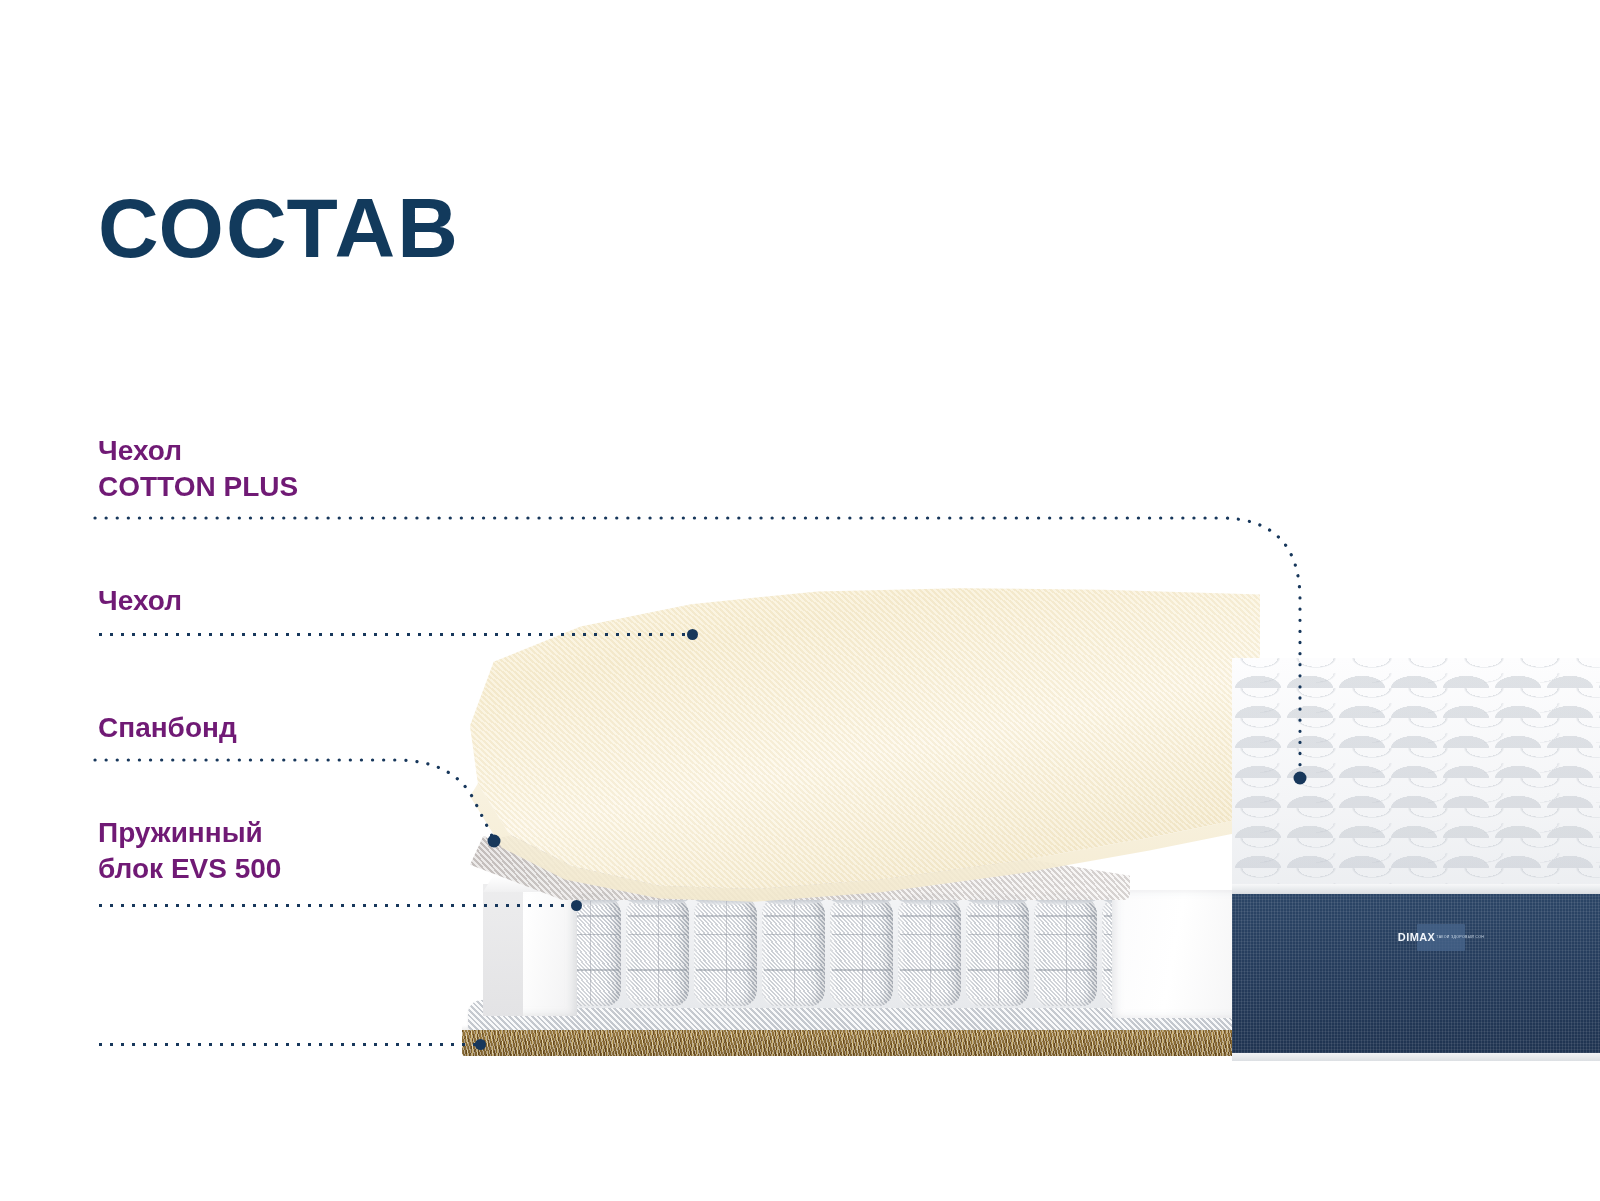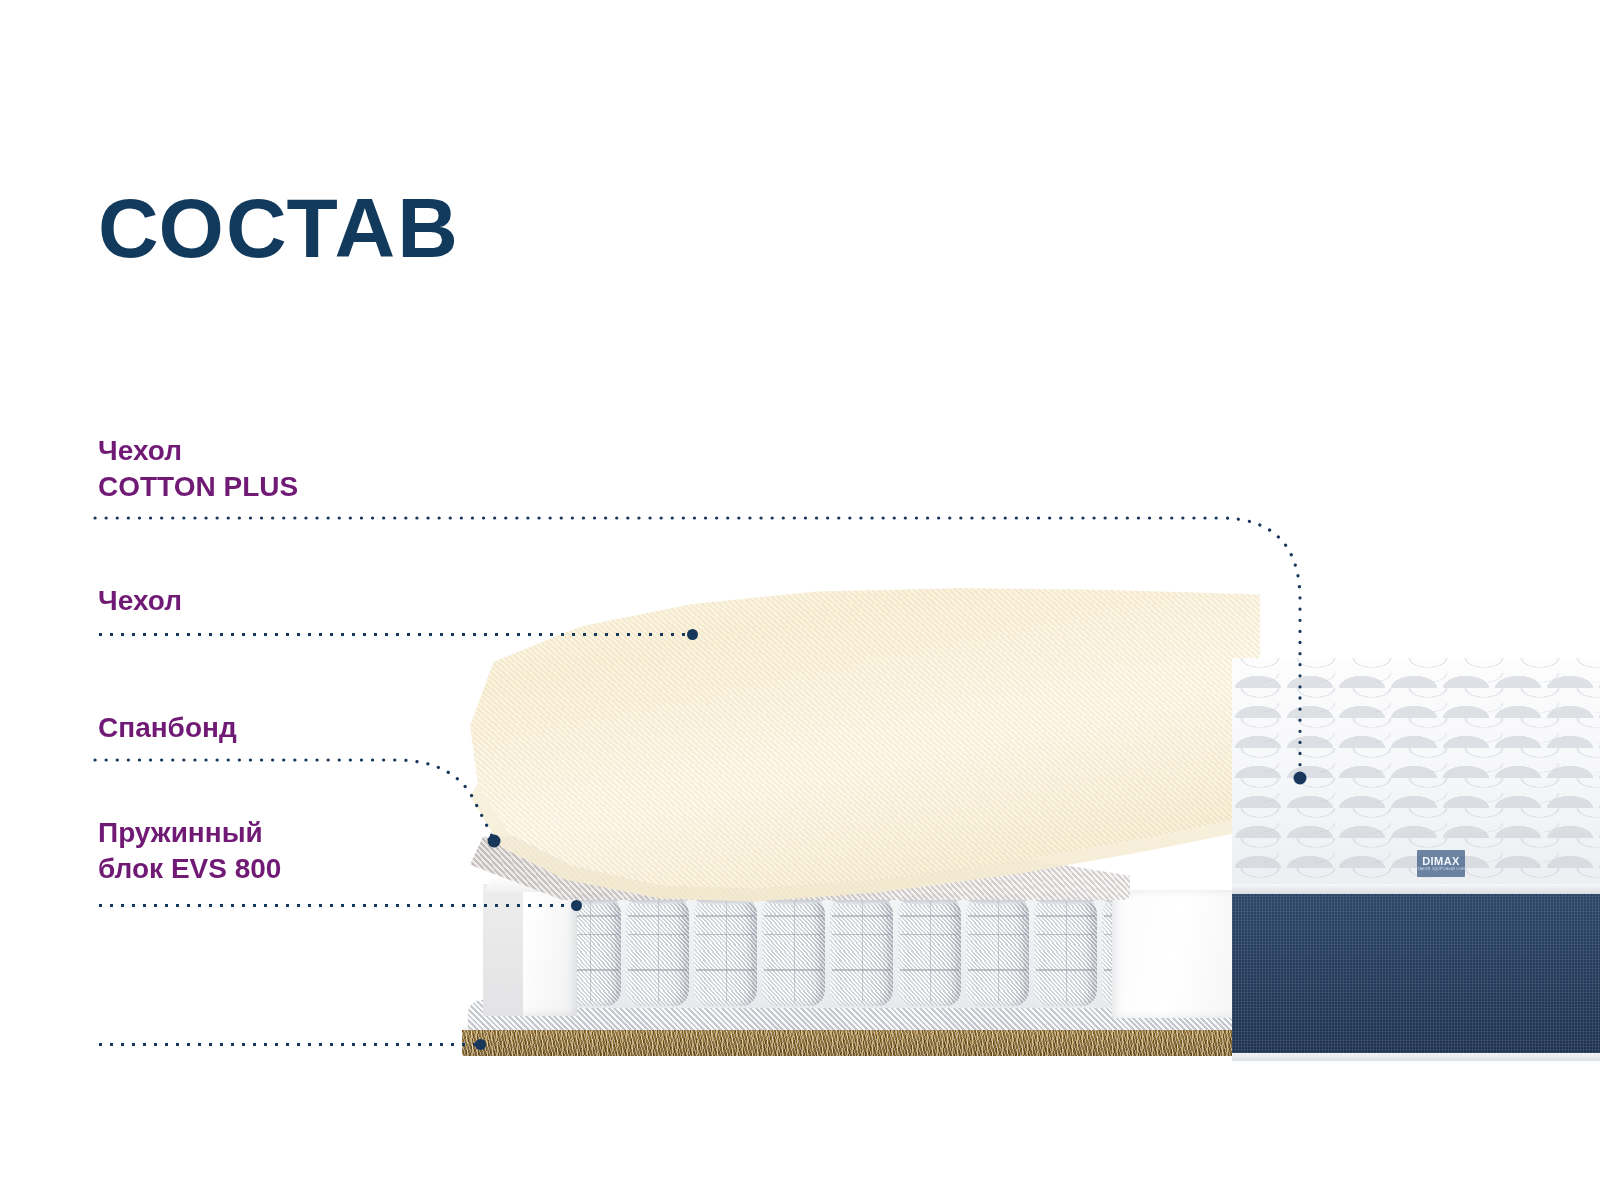--- a/index.html
+++ b/index.html
@@ -351,27 +351,27 @@
     top: 1053px;
     width: 368px;
     height: 8px;
     background: linear-gradient(180deg, #f2f3f5, #dcdfe3);
   }
 
   
   #dimax-badge {
     position: absolute;
     left: 1417px;
-    top: 850px;
+    top: 924px;
     width: 48px;
     height: 27px;
     background: rgba(70,100,138,.78);
     border-radius: 1px;
     display: flex;
-    flex-direction: column;
+    flex-direction: row;
     align-items: center;
     justify-content: center;
     gap: 1px;
   }
   #dimax-name {
     font-size: 11px;
     font-weight: 700;
     letter-spacing: .4px;
     color: #f2f6fb;
     line-height: 1;
@@ -498,17 +498,17 @@
   <div class="legend-item" style="top:583px;">
     <div class="legend-label">Чехол</div>
   </div>
 
   <div class="legend-item" style="top:710px;">
     <div class="legend-label">Спанбонд</div>
   </div>
 
   <div class="legend-item" style="top:815px;">
     <div class="legend-label">Пружинный
-блок EVS 800</div>
+блок EVS 500</div>
   </div>
 
 
 </div>
 
 </body></html>

